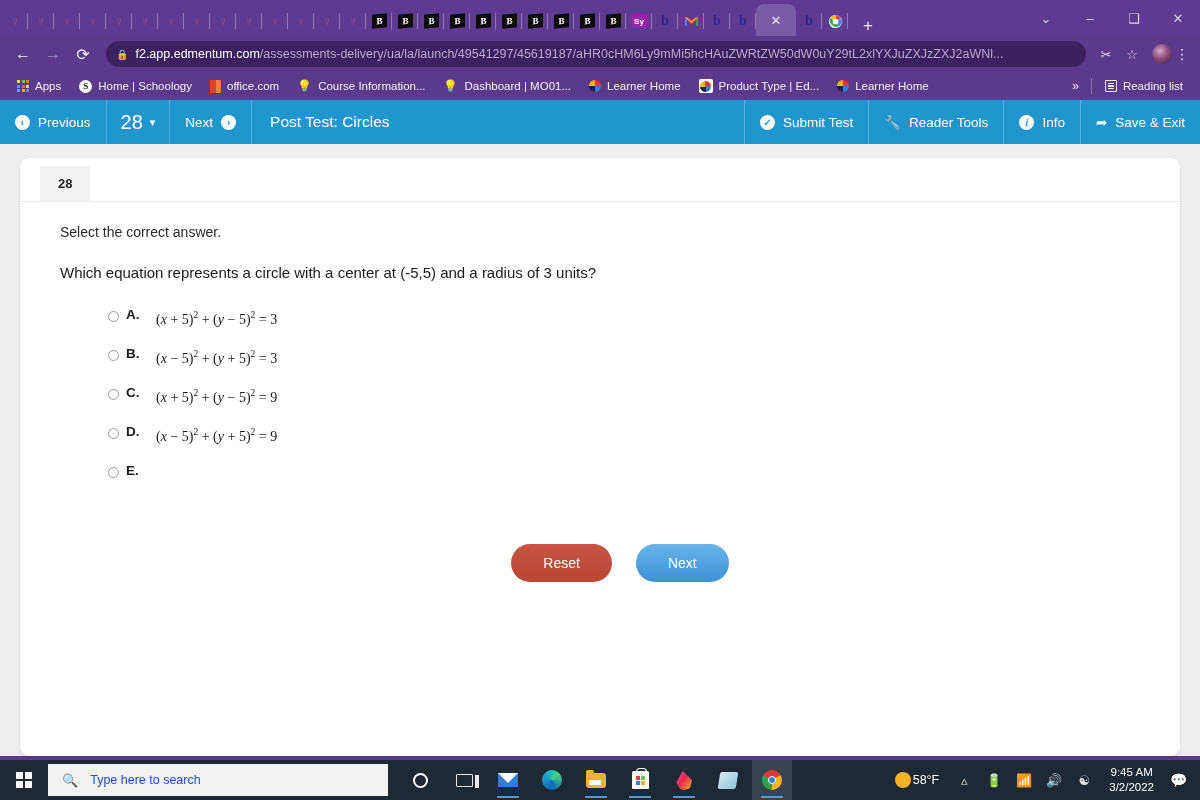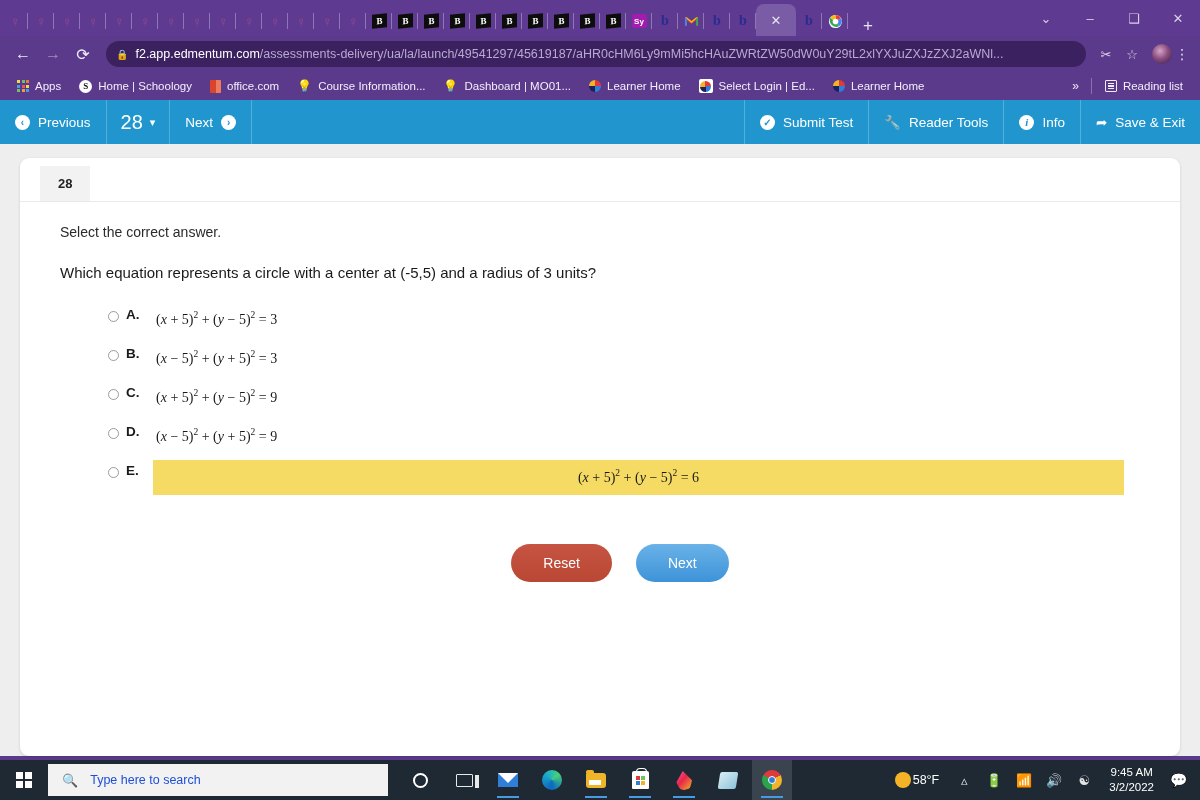--- a/index.html
+++ b/index.html
@@ -404,21 +404,21 @@
       <span class="bm-label">Dashboard | MO01...</span>
     </div>
     <div class="bm">
       <span class="ed-ico"></span>
       <span class="bm-label">Learner Home</span>
     </div>
     <div class="bm">
       <span class="ed-ico boxed">
           <i></i>
         </span>
-      <span class="bm-label">Select Login | Ed...</span>
+      <span class="bm-label">Product Type | Ed...</span>
     </div>
     <div class="bm">
       <span class="ed-ico"></span>
       <span class="bm-label">Learner Home</span>
     </div>
     <div class="bm-right">
       <span class="chev2">»</span>
       <span class="bm-sep"></span>
       <div class="bm">
         <span class="readlist-ico">
@@ -437,20 +437,21 @@
       <span>Previous</span>
     </div>
     <div class="qnum">
       <span>28</span>
       <span class="chev-dn">▾</span>
     </div>
     <div class="at-btn">
       <span>Next</span>
       <span class="circ-ico">›</span>
     </div>
+    <div class="at-title">Post Test: Circles</div>
     <div class="at-right">
       <div class="at-btn">
         <span class="circ-ico">✓</span>
         <span>Submit Test</span>
       </div>
       <div class="at-btn">
         <span>🔧</span>
         <span>Reader Tools</span>
       </div>
       <div class="at-btn">
@@ -489,21 +490,20 @@
               <span class="opt-math">(<i>x</i> + 5)<sup>2</sup> + (<i>y</i> − 5)<sup>2</sup> = 9</span>
             </div>
             <div class="opt">
               <span class="radio"></span>
               <span class="opt-letter">D.</span>
               <span class="opt-math">(<i>x</i> − 5)<sup>2</sup> + (<i>y</i> + 5)<sup>2</sup> = 9</span>
             </div>
             <div class="opt highlighted">
               <span class="radio"></span>
               <span class="opt-letter">E.</span>
-              <span class="opt-math">(<i>x</i> + 5)<sup>2</sup> + (<i>y</i> − 5)<sup>2</sup> = 6</span>
             </div>
           </div>
         <div class="btnrow">
           <button class="btn btn-reset">Reset</button>
           <button class="btn btn-next">Next</button>
         </div>
       </div>
     </div>
   </div>
 </div>

